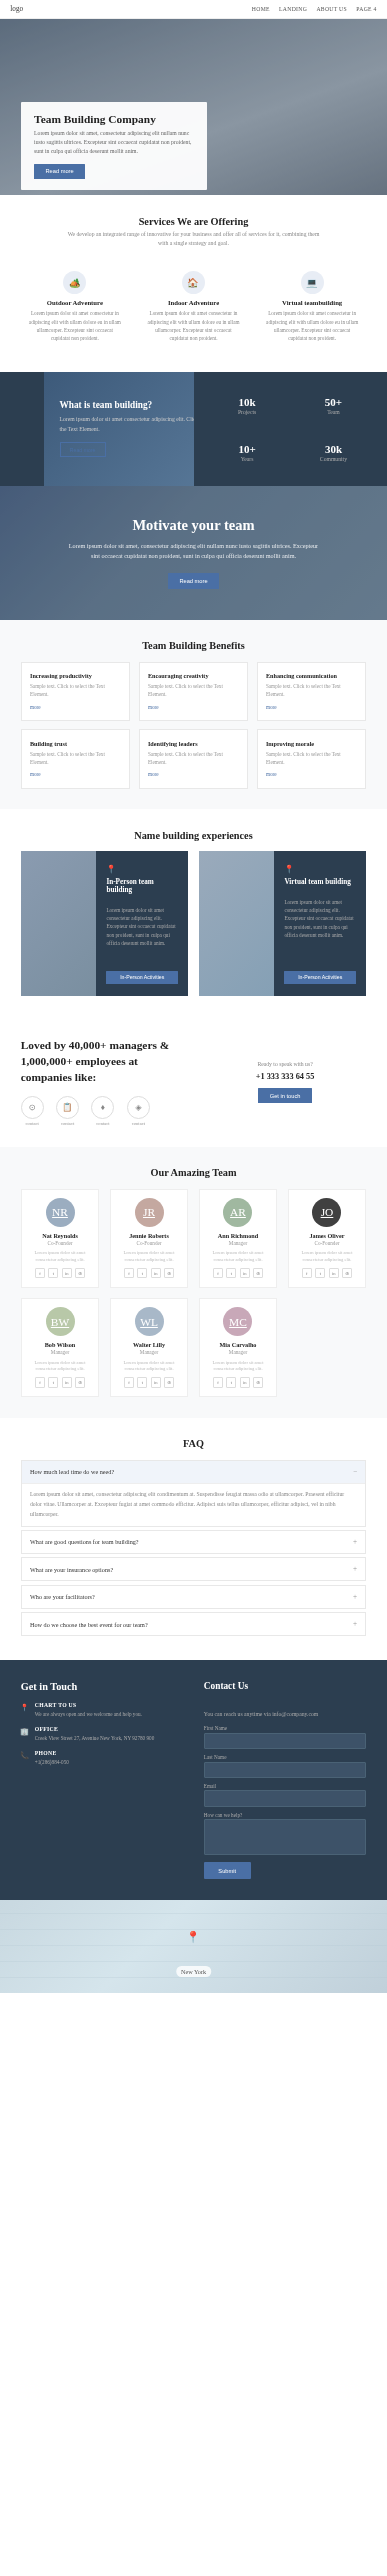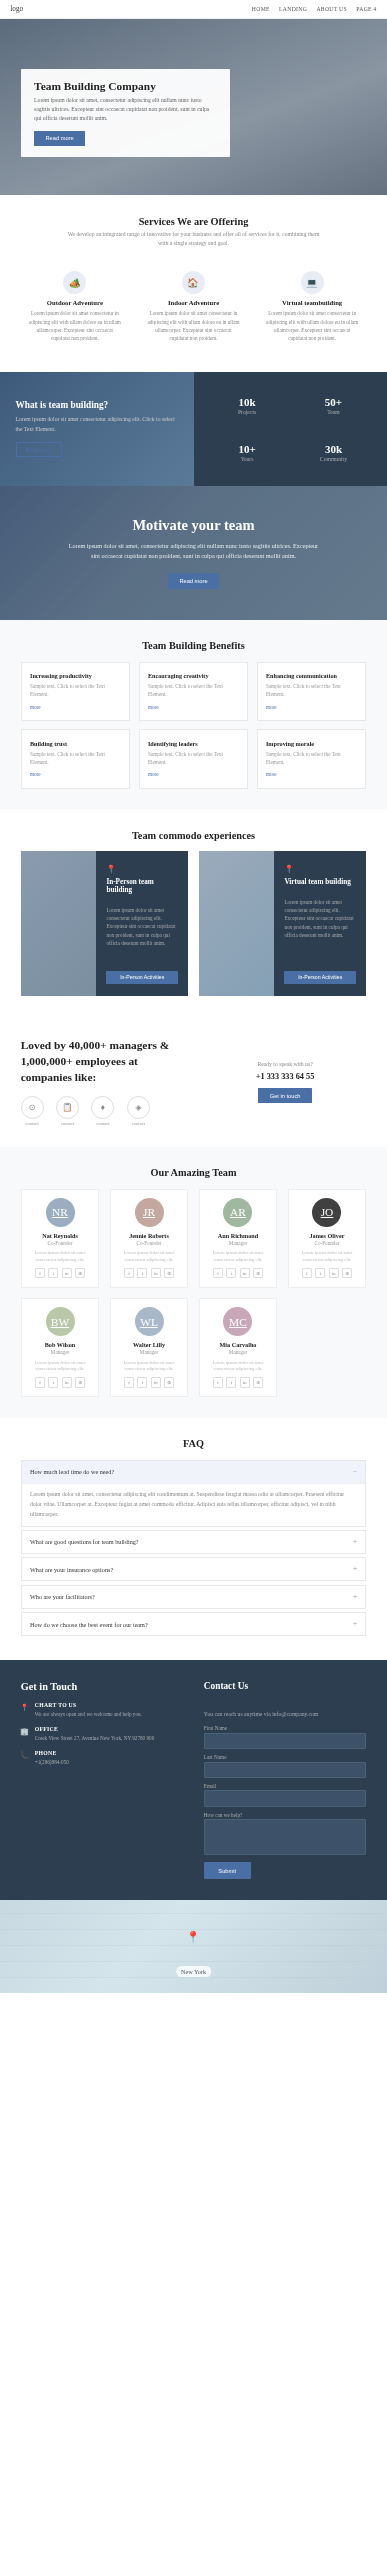--- a/index.html
+++ b/index.html
@@ -5,42 +5,42 @@
     * { box-sizing: border-box; margin: 0; padding: 0; }
     body { font-family: 'Georgia', serif; font-size: 7.2px; color: #333; background: #fff; width: 387px; }
     
     
     nav { display: flex; align-items: center; justify-content: space-between; padding: 5.2px 10.3px; background: #fff; border-bottom: 0.5px solid #eee; position: sticky; top: 0; z-index: 100; }
 
     
     .hero { position: relative; height: 176px; overflow: hidden; }
     .hero-overlay { position: absolute; inset: 0; background: rgba(0,0,0,0.25); }
     .hero-people-fig { width: 100%; height: 100%; background: linear-gradient(160deg, #7a8fa6 0%, #9badc0 30%, #b8c8d8 60%, #8898aa 100%); }
-    .hero-card { position: absolute; bottom: 38px; left: 20.7px; background: rgba(255,255,255,0.95); padding: 11.4px 13.4px; width: 209px; border-radius: 1px; }
+    .hero-card { position: absolute; bottom: 5px; left: 20.7px; background: rgba(255,255,255,0.95); padding: 11.4px 13.4px; width: 186px; border-radius: 1px; }
     .hero-card h1 { font-size: 11.4px; font-weight: 700; color: #222; margin-bottom: 4.1px; }
     .hero-card p { font-size: 5.7px; color: #666; line-height: 1.6; margin-bottom: 7.2px; }
     .btn-primary { background: #4a6fa5; color: #fff; border: none; padding: 4.6px 11.4px; font-size: 5.7px; cursor: pointer; border-radius: 0.5px; }
     .btn-outline { background: transparent; color: #4a6fa5; border: 0.5px solid #4a6fa5; padding: 3.6px 9.3px; font-size: 5.2px; cursor: pointer; border-radius: 0.5px; }
 
     
     section { padding: 20.7px 20.7px; }
     .section-title { text-align: center; font-size: 10.3px; font-weight: 700; color: #222; margin-bottom: 3.1px; }
     .section-sub { text-align: center; font-size: 5.7px; color: #888; line-height: 1.6; margin-bottom: 14.5px; max-width: 258px; margin-left: auto; margin-right: auto; }
 
     
     .services-grid { display: grid; grid-template-columns: 1fr 1fr 1fr; gap: 10.3px; margin-top: 10.3px; }
     .service-item { text-align: center; padding: 8.3px 6.2px; }
     .service-icon { width: 23px; height: 23px; border-radius: 50%; background: #e8edf5; display: flex; align-items: center; justify-content: center; margin: 0 auto 5.2px; font-size: 9.3px; }
     .service-item h3 { font-size: 6.7px; font-weight: 700; margin-bottom: 3.1px; color: #222; }
     .service-item p { font-size: 5.2px; color: #888; line-height: 1.6; }
 
     
     .stats-band { background: #2c3e50; color: #fff; padding: 0; display: flex; min-height: 114px; }
     .stats-left { width: 50%; position: relative; overflow: hidden; }
-    .stats-left-bg { width: 100%; height: 100%; background: linear-gradient(135deg, #3d5a7a 0%, #5a7a9a 100%); min-height: 114px; display: flex; align-items: center; padding: 15.5px; }
+    .stats-left-bg { width: 100%; height: 100%; background: linear-gradient(135deg, #3d5a7a 0%, #5a7a9a 100%); min-height: 114px; display: flex; align-items: center; padding: 15.5px; margin-left: 44px; }
     .stats-left h2 { font-size: 9.3px; font-weight: 700; color: #fff; margin-bottom: 5.2px; }
     .stats-left p { font-size: 5.7px; color: #ccc; line-height: 1.6; margin-bottom: 8.3px; }
     .stats-right { width: 50%; background: #2c3e50; display: grid; grid-template-columns: 1fr 1fr; align-items: center; padding: 15.5px; gap: 10.3px; }
     .stat-item { text-align: center; }
     .stat-num { font-size: 11px; font-weight: 700; color: #fff; }
     .stat-label { font-size: 5.7px; color: #aaa; margin-top: 1px; }
 
     
     .motivate { background: linear-gradient(135deg, #6b8cba 0%, #8aabcc 40%, #9bbbd8 100%); padding: 31px 20.7px; text-align: center; position: relative; }
     .motivate-overlay { position: absolute; inset: 0; background: rgba(0,0,0,0.35); }
@@ -209,21 +209,21 @@
   <div class="benefit-card"><h4>Increasing productivity</h4><p>Sample text. Click to select the Text Element.</p><span class="more">more</span></div>
       <div class="benefit-card"><h4>Encouraging creativity</h4><p>Sample text. Click to select the Text Element.</p><span class="more">more</span></div>
       <div class="benefit-card"><h4>Enhancing communication</h4><p>Sample text. Click to select the Text Element.</p><span class="more">more</span></div>
       <div class="benefit-card"><h4>Building trust</h4><p>Sample text. Click to select the Text Element.</p><span class="more">more</span></div>
       <div class="benefit-card"><h4>Identifying leaders</h4><p>Sample text. Click to select the Text Element.</p><span class="more">more</span></div>
       <div class="benefit-card"><h4>Improving morale</h4><p>Sample text. Click to select the Text Element.</p><span class="more">more</span></div>
     </div>
 </section>
 
 <section>
-  <h2 class="section-title">Team commodo experiences</h2>
+  <h2 class="section-title">Name building experiences</h2>
   <div class="experiences-grid" id="experiences-grid">
   <div class="exp-card">
     <div class="exp-card-bg">
       <div class="exp-img" style="background:linear-gradient(135deg,#8a9bb0 0%,#7a8fa0 100%);"></div>
       <div class="exp-content">
         <div>
           <div class="location-pin">📍</div>
           <h3>In-Person team building</h3>
           <p>Lorem ipsum dolor sit amet consectetur adipiscing elit. Excepteur sint occaecat cupidatat non proident, sunt in culpa qui officia deserunt mollit anim.</p>
         </div>

